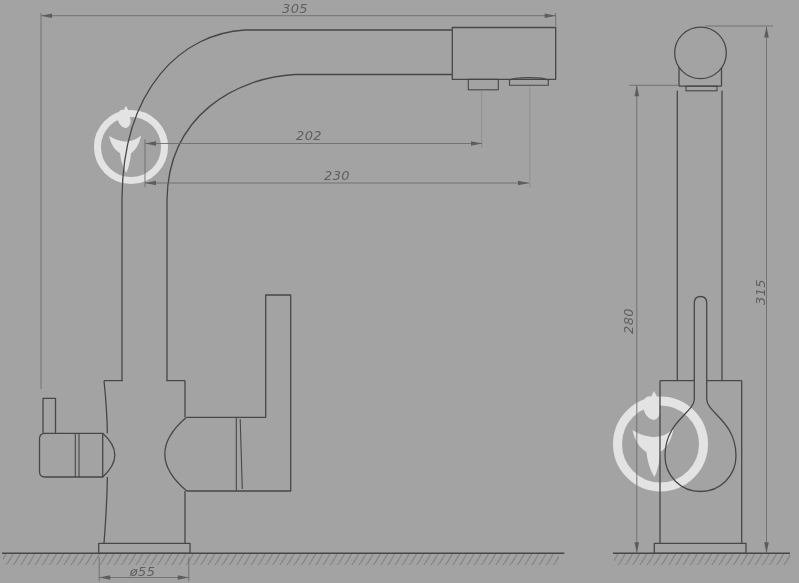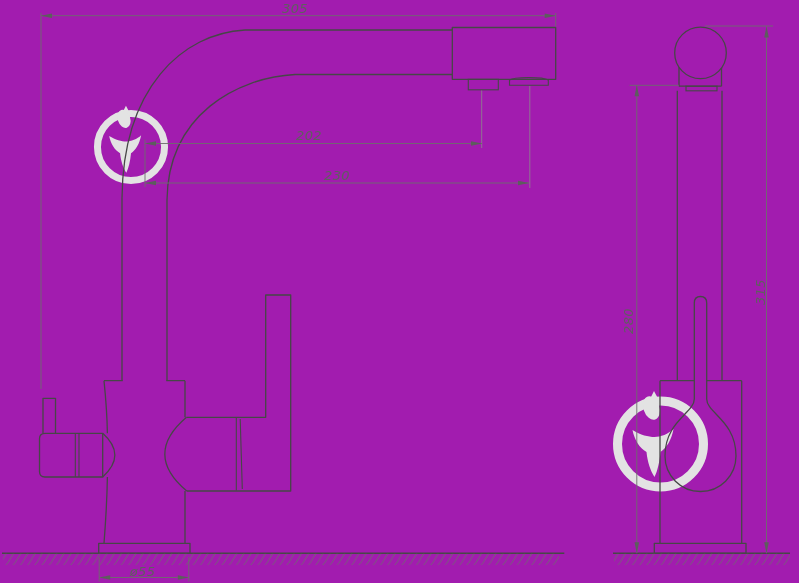--- a/index.html
+++ b/index.html
@@ -1,16 +1,16 @@
 <!DOCTYPE html>
 <html><head>
 <meta charset="utf-8">
 <style>
   html,body{margin:0;padding:0;background:#ffffff;}
-  .stage{position:relative;width:799px;height:583px;background:#a21caf;overflow:hidden;
+  .stage{position:relative;width:799px;height:583px;background:#a3a3a3;overflow:hidden;
          font-family:"DejaVu Sans",sans-serif;}
   svg{display:block;}
   .outline{stroke:#474747;stroke-width:1.3;fill:none;stroke-linecap:butt;stroke-linejoin:round;}
   .outline-thin{stroke:#474747;stroke-width:1.1;fill:none;}
   .groundline{stroke:#474747;stroke-width:1.4;fill:none;}
   .dimline{stroke:#6d6d6d;stroke-width:0.9;fill:none;}
   .leader{stroke:#8a8a8a;stroke-width:0.8;fill:none;}
   .arrow{fill:#5d5d5d;stroke:none;}
   .dim-text{font-family:"DejaVu Sans",sans-serif;font-style:italic;font-size:13px;
             fill:#5f5f5f;letter-spacing:0.4px;text-anchor:middle;}

